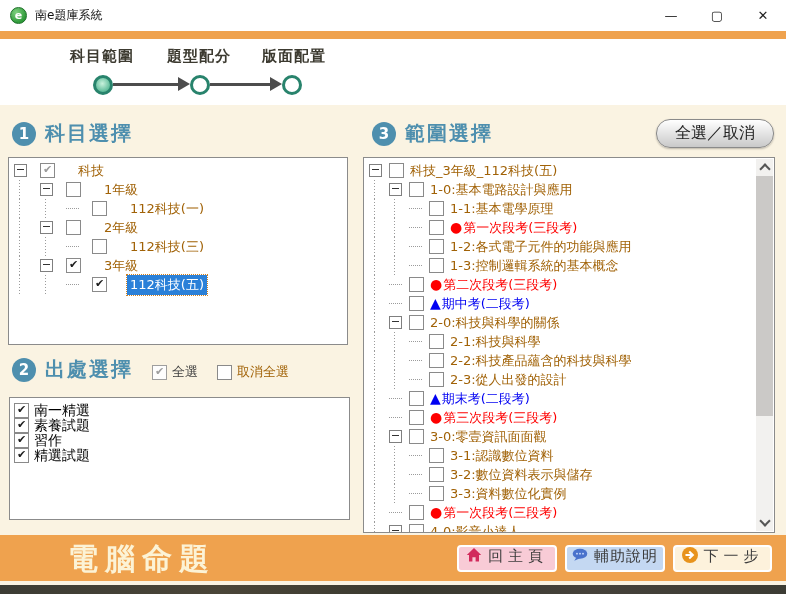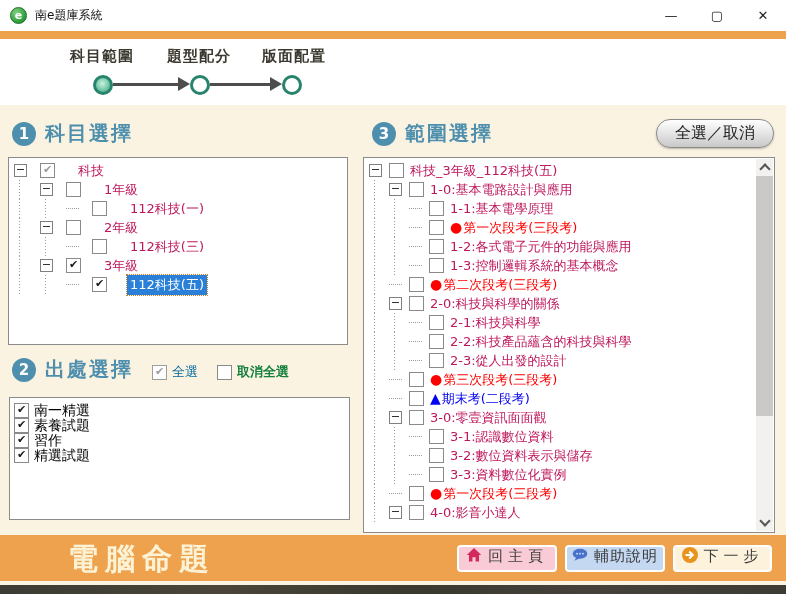--- a/index.html
+++ b/index.html
@@ -42,33 +42,33 @@
   .tree-row.right .guide,.tree-row.right .exp-cell{width:20px;}
   .exp-cell{display:flex;align-items:center;flex:none;}
   .expander{width:11px;height:11px;border:1px solid #7f7f7f;background:#fff;position:relative;flex:none;}
   .expander::after{content:'';position:absolute;left:2px;right:2px;top:4px;height:1px;background:#333;}
   .hconn{width:13px;border-top:1px dotted #9b9b9b;flex:none;}
   .cb{width:13px;height:13px;border:1px solid #8a8a8a;background:#fff;flex:none;
       font-size:11px;line-height:11px;text-align:center;color:#1c1c1c;overflow:hidden;}
   .cb.partial{color:#9a9a9a;}
   .tree-row.left .lbl{margin-left:20px;}
   .tree-row.right .lbl{margin-left:3px;}
-  .lbl{color:#be185d;padding:1px 3px;}
+  .lbl{color:#a16207;padding:1px 3px;}
   .lbl.red{color:#fe0000;}
   .lbl.blue{color:#0000f2;}
   .lbl.selected{background:#2a80d8;color:#fff;outline:1px dotted #d08020;}
   .bullet{font-size:14px;margin-right:1px;}
   
   .src-row{display:flex;align-items:center;height:15px;padding-left:4px;font-size:14px;color:#000;gap:5px;}
   .src-row .cb{width:13px;height:13px;}
   
   .hdr-chk{display:flex;align-items:center;gap:5px;font-size:13px;}
   .cb.disabled{border-color:#9e9e9e;color:#9e9e9e;background:#fdfdfd;}
-  .gray-label{color:#0369a1;}
-  .dark-label{color:#15803d;font-weight:bold;}
+  .gray-label{color:#404040;}
+  .dark-label{color:#a16207;}
   
   .pill-btn{position:absolute;width:116px;height:27px;border-radius:14px;border:1px solid #8a8a8a;
             background:linear-gradient(#ffffff,#c9c9c9);display:flex;align-items:center;justify-content:center;
             font-size:16px;color:#222;box-shadow:0 1px 2px rgba(0,0,0,.25);}
   
   .sbar{position:absolute;top:1px;bottom:1px;right:1px;width:17px;background:#f2f1ef;}
   .sbtn{position:absolute;left:0;width:17px;height:16px;display:flex;align-items:center;justify-content:center;}
   .chev{width:6px;height:6px;border:solid #555;border-width:0 2px 2px 0;display:inline-block;}
   .chev.up{transform:rotate(-135deg);margin-top:4px;}
   .chev.down{transform:rotate(45deg);margin-bottom:4px;}
@@ -278,20 +278,28 @@
           <span class="guide"></span>
           <span class="exp-cell">
             <span class="hconn"></span>
           </span>
           <span class="cb"></span>
           <span class="lbl red"><span class="bullet">●</span><span>第二次段考(三段考)</span></span>
         </div>
         <div class="tree-row right">
           <span class="guide"></span>
           <span class="exp-cell">
+            <span class="hconn"></span>
+          </span>
+          <span class="cb"></span>
+          <span class="lbl blue"><span class="bullet">▲</span><span>期中考(二段考)</span></span>
+        </div>
+        <div class="tree-row right">
+          <span class="guide"></span>
+          <span class="exp-cell">
             <span class="expander"></span>
           </span>
           <span class="cb"></span>
           <span class="lbl"><span>2-0:科技與科學的關係</span></span>
         </div>
         <div class="tree-row right">
           <span class="guide"></span>
           <span class="guide"></span>
           <span class="exp-cell">
             <span class="hconn"></span>
@@ -316,29 +324,29 @@
           </span>
           <span class="cb"></span>
           <span class="lbl"><span>2-3:從人出發的設計</span></span>
         </div>
         <div class="tree-row right">
           <span class="guide"></span>
           <span class="exp-cell">
             <span class="hconn"></span>
           </span>
           <span class="cb"></span>
+          <span class="lbl blue"><span class="bullet">▲</span><span>期末考(二段考)</span></span>
+        </div>
+        <div class="tree-row right">
+          <span class="guide"></span>
+          <span class="exp-cell">
+            <span class="hconn"></span>
+          </span>
+          <span class="cb"></span>
           <span class="lbl red"><span class="bullet">●</span><span>第三次段考(三段考)</span></span>
-        </div>
-        <div class="tree-row right">
-          <span class="guide"></span>
-          <span class="exp-cell">
-            <span class="hconn"></span>
-          </span>
-          <span class="cb"></span>
-          <span class="lbl blue"><span class="bullet">▲</span><span>期末考(二段考)</span></span>
         </div>
         <div class="tree-row right">
           <span class="guide"></span>
           <span class="exp-cell">
             <span class="expander"></span>
           </span>
           <span class="cb"></span>
           <span class="lbl"><span>3-0:零壹資訊面面觀</span></span>
         </div>
         <div class="tree-row right">

